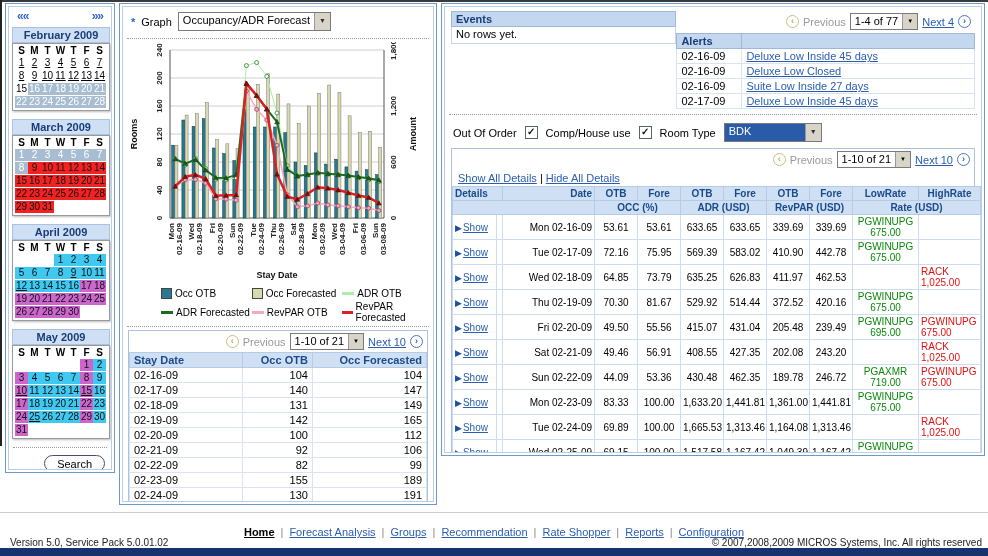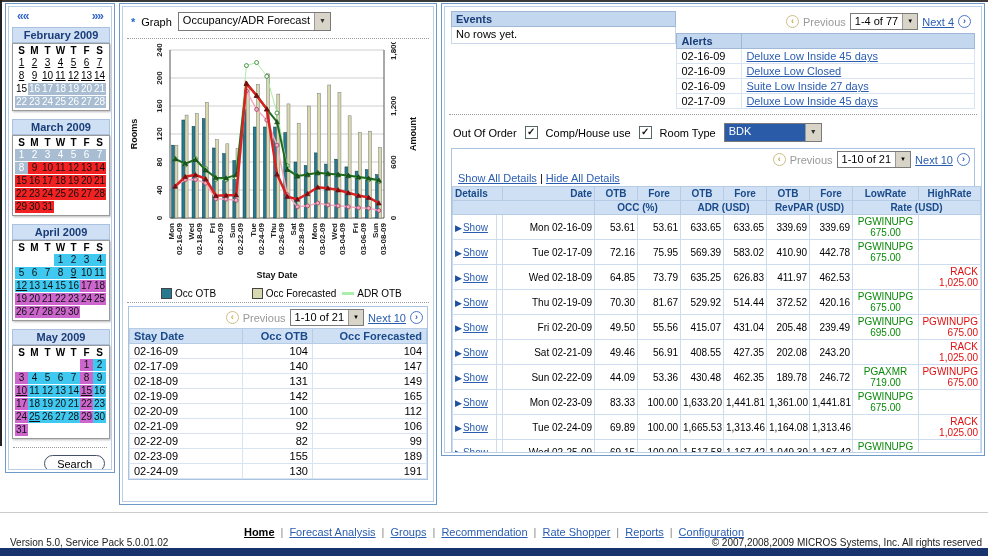--- a/index.html
+++ b/index.html
@@ -61,40 +61,40 @@
   #chart-wrap{text-align:center;margin-top:2px;}
   #legend{margin:0 0 2px 38px;font-size:10px;}
   .lg-row{display:flex;margin-bottom:2px;}
   .lg-item{display:flex;align-items:center;width:96px;gap:3px;}
   .lg-box{width:9px;height:9px;border:1px solid #444;display:inline-block;}
   .lg-line{width:12px;height:3px;display:inline-block;}
   .mid-box{border:1px solid #a9c3e0;margin:2px 5px;}
   table.grid{border-collapse:collapse;width:100%;font-size:11px;}
   table.grid th{background:#cfe0f4;color:#1a4a8a;font-weight:bold;border:1px solid #b6cbe4;padding:1px 4px;}
   table.grid td{border:1px solid #d8e4f2;padding:1px 4px;background:#fff;}
-  .ta-r{text-align:right;} .ta-l{text-align:left;} .ta-c{text-align:right;}
+  .ta-r{text-align:right;} .ta-l{text-align:left;} .ta-c{text-align:center;}
   
   .rp-top{display:flex;padding:4px 6px 2px 6px;}
   .events-box{width:228px;font-size:11px;}
   .events-header{background:#c3d7ef;color:#1a3c78;font-weight:bold;border:1px solid #9fb8d8;padding:1px 4px;}
   .events-body{border:1px solid #c8d6ea;border-top:none;padding:1px 4px;height:14px;}
   .alerts-area{margin-left:auto;width:302px;}
   table.alerts{border-collapse:collapse;width:100%;font-size:11px;margin-top:1px;}
   table.alerts th{background:#c3d7ef;color:#1a3c78;font-weight:bold;text-align:left;padding:1px 4px;border:1px solid #9fb8d8;}
   table.alerts td{border:1px solid #d8e4f2;padding:1px 4px;background:#fff;}
   .filters-row{display:flex;align-items:center;gap:8px;padding:5px 8px 4px 8px;font-size:11px;}
   .details-box{border:1px solid #a9c3e0;margin:2px 6px;}
   .showhide{padding:2px 6px;font-size:11px;}
   table.det{border-collapse:collapse;width:100%;font-size:10px;table-layout:fixed;}
   table.det th{background:#cfe0f4;color:#1a4a8a;font-weight:bold;border:1px solid #b6cbe4;padding:1px 2px;}
   table.det td{border:1px solid #cddcee;padding:0 2px;background:#fff;height:24px;}
   .det-bar{background:#33cc33;padding:0 !important;}
   .show-arrow{color:#1c4fa0;font-size:9px;margin-right:1px;}
   .rate-green{color:#0a8a0a;text-align:center;line-height:11px;}
-  .rate-red{color:#e01010;text-align:right;line-height:11px;}
+  .rate-red{color:#e01010;text-align:left;line-height:11px;}
   
   .footer-sep{position:absolute;top:512px;left:0;width:988px;border-top:1px solid #ccc;}
   #footer-nav{position:absolute;top:526px;left:0;width:988px;text-align:center;font-size:11px;}
   #footer-nav .sep{color:#888;margin:0 6px;}
   #footer-nav a{color:#2a5db0;text-decoration:underline;cursor:pointer;}
   #footer-nav a.current{color:#000;font-weight:bold;}
   .footer-version{position:absolute;top:537px;left:10px;font-size:10px;color:#222;}
   .footer-copy{position:absolute;top:537px;right:6px;font-size:10px;color:#222;}
   .bottom-strip{position:absolute;top:548px;left:0;width:988px;height:8px;background:#16336e;}
 </style>
@@ -540,20 +540,34 @@
           </div>
           <div class="lg-item">
             <span class="lg-box" style="background: rgb(217, 217, 176);"></span>
             <span>Occ Forecasted</span>
           </div>
           <div class="lg-item">
             <span class="lg-line" style="background: rgb(170, 238, 170);"></span>
             <span>ADR OTB</span>
           </div>
         </div>
+        <div class="lg-row">
+          <div class="lg-item">
+            <span class="lg-line" style="background: rgb(30, 107, 30);"></span>
+            <span>ADR Forecasted</span>
+          </div>
+          <div class="lg-item">
+            <span class="lg-line" style="background: rgb(244, 170, 190);"></span>
+            <span>RevPAR OTB</span>
+          </div>
+          <div class="lg-item">
+            <span class="lg-line" style="background: rgb(217, 34, 34);"></span>
+            <span>RevPAR Forecasted</span>
+          </div>
+        </div>
       </div>
     <div class="dotted"></div>
     <div class="mid-box">
       <div class="pg">
         <span class="pg-circ pg-prev-ic">‹</span>
         <span class="pg-prevlbl">Previous</span>
         <span class="pg-sel">
           <span class="val">1-10 of 21</span>
             <span class="btn">▼</span>
         </span>

